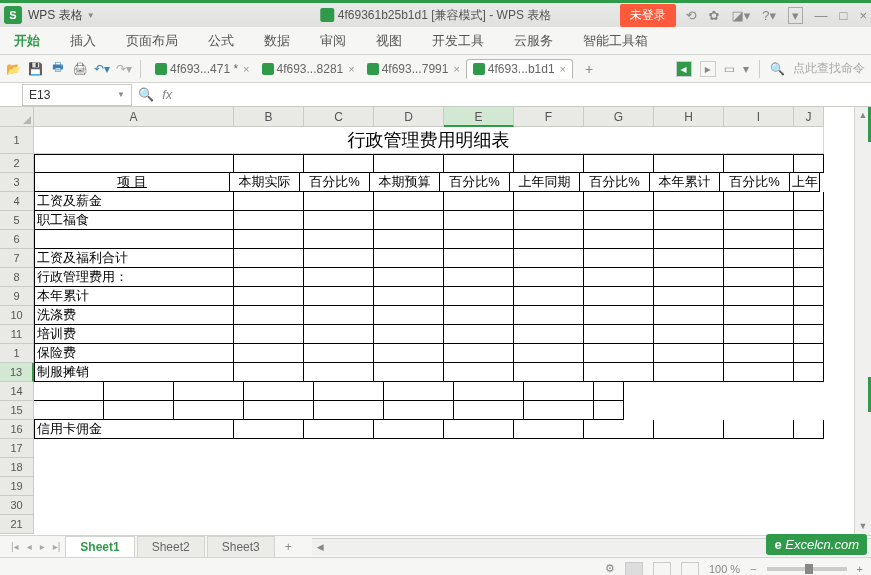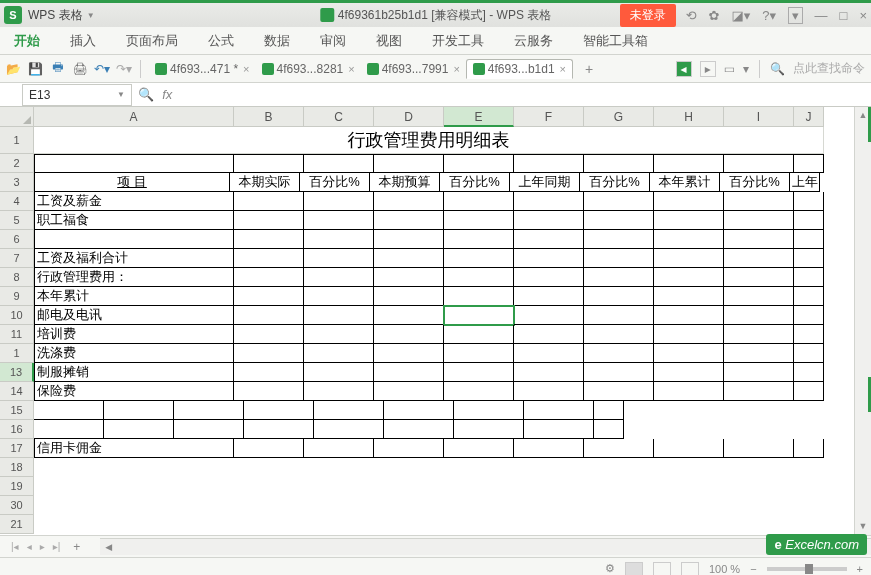--- a/index.html
+++ b/index.html
@@ -310,69 +310,57 @@
         <div class="gcell b" style="width: 70px;"></div>
         <div class="gcell b" style="width: 70px;"></div>
         <div class="gcell b" style="width: 70px;"></div>
         <div class="gcell b" style="width: 70px;"></div>
         <div class="gcell b" style="width: 70px;"></div>
         <div class="gcell b" style="width: 70px;"></div>
         <div class="gcell b" style="width: 70px;"></div>
         <div class="gcell b" style="width: 30px;"></div>
       </div>
       <div class="grow">
-        <div class="gcell b bl" style="width: 200px;">  邮电及电讯</div>
-        <div class="gcell b" style="width: 70px;"></div>
-        <div class="gcell b" style="width: 70px;"></div>
-        <div class="gcell b" style="width: 70px;"></div>
-        <div class="gcell b selected-cell" style="width: 70px;"></div>
+        <div class="gcell b bl" style="width: 200px;">  洗涤费</div>
+        <div class="gcell b" style="width: 70px;"></div>
+        <div class="gcell b" style="width: 70px;"></div>
+        <div class="gcell b" style="width: 70px;"></div>
+        <div class="gcell b" style="width: 70px;"></div>
         <div class="gcell b" style="width: 70px;"></div>
         <div class="gcell b" style="width: 70px;"></div>
         <div class="gcell b" style="width: 70px;"></div>
         <div class="gcell b" style="width: 70px;"></div>
         <div class="gcell b" style="width: 30px;"></div>
       </div>
       <div class="grow">
         <div class="gcell b bl" style="width: 200px;">  培训费</div>
         <div class="gcell b" style="width: 70px;"></div>
         <div class="gcell b" style="width: 70px;"></div>
         <div class="gcell b" style="width: 70px;"></div>
         <div class="gcell b" style="width: 70px;"></div>
         <div class="gcell b" style="width: 70px;"></div>
         <div class="gcell b" style="width: 70px;"></div>
         <div class="gcell b" style="width: 70px;"></div>
         <div class="gcell b" style="width: 70px;"></div>
         <div class="gcell b" style="width: 30px;"></div>
       </div>
       <div class="grow">
-        <div class="gcell b bl" style="width: 200px;">  洗涤费</div>
+        <div class="gcell b bl" style="width: 200px;">  保险费</div>
         <div class="gcell b" style="width: 70px;"></div>
         <div class="gcell b" style="width: 70px;"></div>
         <div class="gcell b" style="width: 70px;"></div>
         <div class="gcell b" style="width: 70px;"></div>
         <div class="gcell b" style="width: 70px;"></div>
         <div class="gcell b" style="width: 70px;"></div>
         <div class="gcell b" style="width: 70px;"></div>
         <div class="gcell b" style="width: 70px;"></div>
         <div class="gcell b" style="width: 30px;"></div>
       </div>
       <div class="grow">
         <div class="gcell b bl" style="width: 200px;">  制服摊销</div>
-        <div class="gcell b" style="width: 70px;"></div>
-        <div class="gcell b" style="width: 70px;"></div>
-        <div class="gcell b" style="width: 70px;"></div>
-        <div class="gcell b" style="width: 70px;"></div>
-        <div class="gcell b" style="width: 70px;"></div>
-        <div class="gcell b" style="width: 70px;"></div>
-        <div class="gcell b" style="width: 70px;"></div>
-        <div class="gcell b" style="width: 70px;"></div>
-        <div class="gcell b" style="width: 30px;"></div>
-      </div>
-      <div class="grow">
-        <div class="gcell b bl" style="width: 200px;">  保险费</div>
         <div class="gcell b" style="width: 70px;"></div>
         <div class="gcell b" style="width: 70px;"></div>
         <div class="gcell b" style="width: 70px;"></div>
         <div class="gcell b" style="width: 70px;"></div>
         <div class="gcell b" style="width: 70px;"></div>
         <div class="gcell b" style="width: 70px;"></div>
         <div class="gcell b" style="width: 70px;"></div>
         <div class="gcell b" style="width: 70px;"></div>
         <div class="gcell b" style="width: 30px;"></div>
       </div>
@@ -418,20 +406,25 @@
     <div class="accent2"></div>
     <div class="arrow">▼</div>
   </div>
 </div>
 
 <div class="sheet-tabs">
   <span class="nav-arr">|◂</span>
   <span class="nav-arr">◂</span>
   <span class="nav-arr">▸</span>
   <span class="nav-arr">▸|</span>
+  <div id="sheet-tabs" style="display:flex;gap:2px;">
+      <div class="stab active">Sheet1</div>
+      <div class="stab">Sheet2</div>
+      <div class="stab">Sheet3</div>
+    </div>
   <span class="stab-add">+</span>
   <div class="hscroll" style="position:static;flex:1;margin-left:10px;">
     <div class="arrow">◀</div>
     <div style="flex:1;"></div>
     <div class="arrow">▶</div>
   </div>
 </div>
 
 <div class="statusbar">
   <span>⚙</span>

